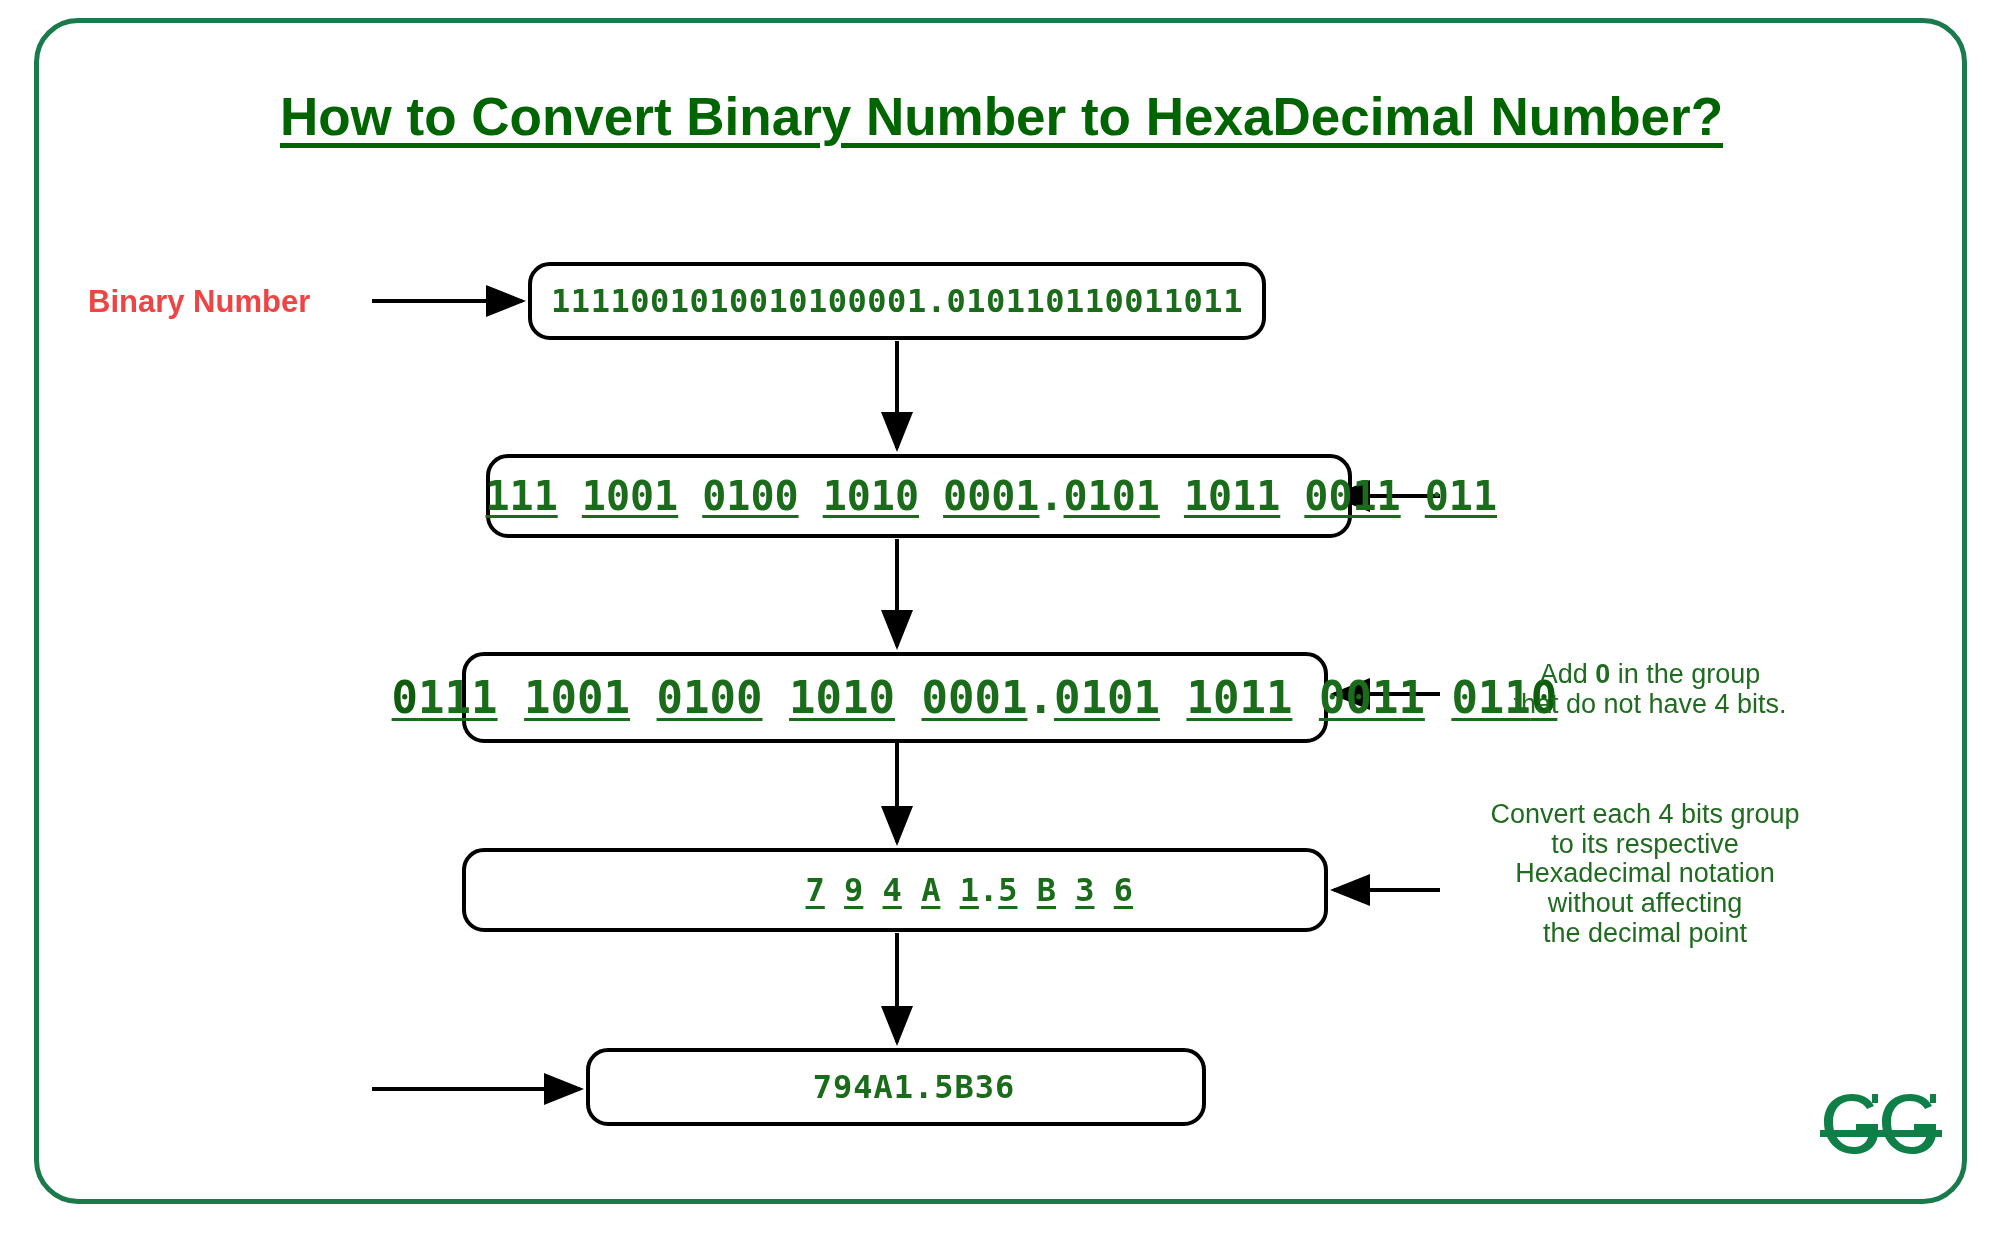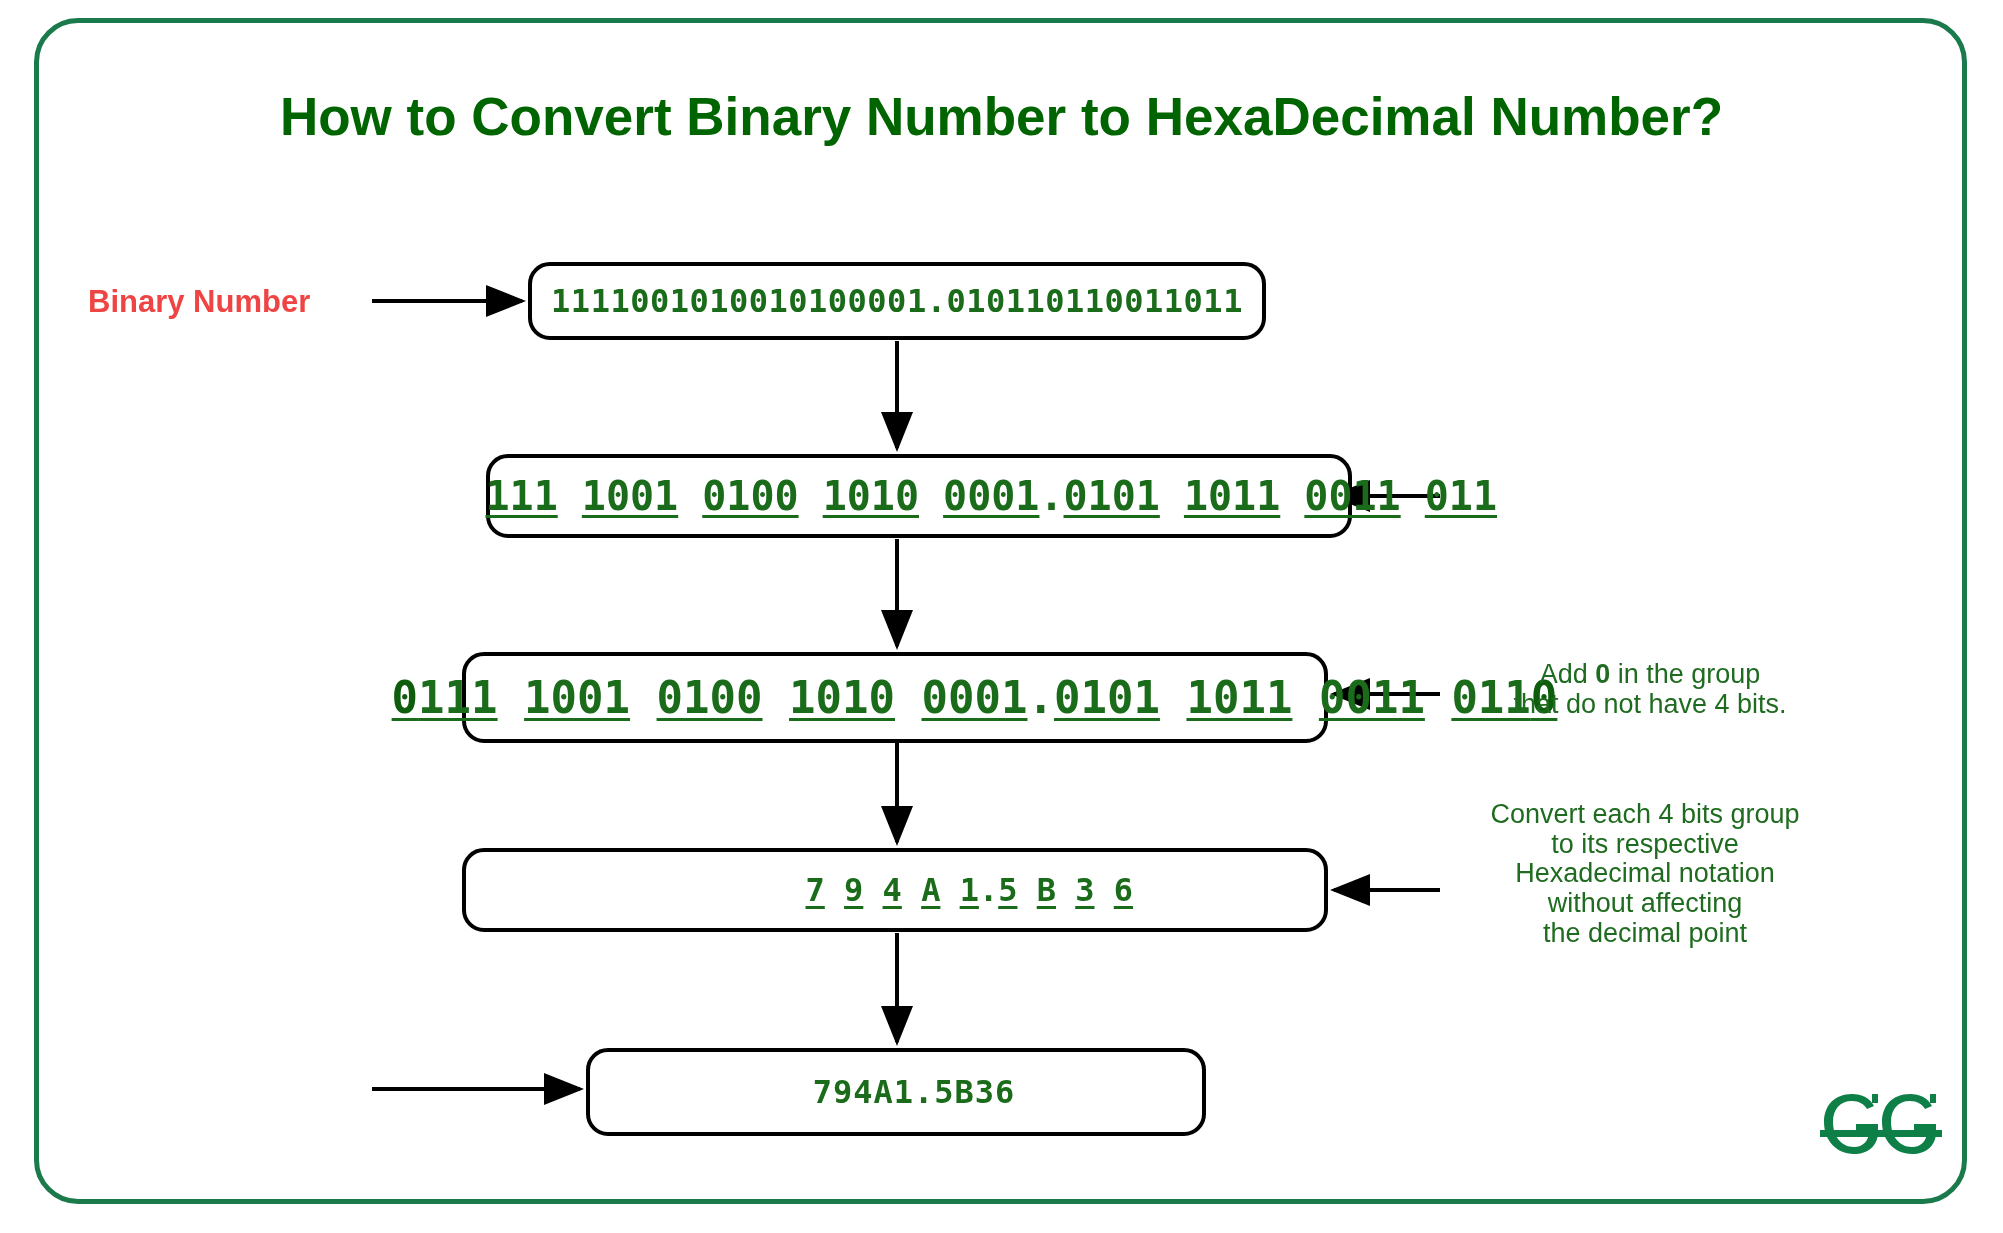--- a/index.html
+++ b/index.html
@@ -51,20 +51,21 @@
     top: 86px;
     width: 2003px;
     text-align: center;
     color: #006400;
     font-size: 53px;
     font-weight: bold;
     letter-spacing: 0px;
     white-space: nowrap;
   }
   .title .t-underline {
+    text-decoration: underline;
     text-decoration-thickness: 5px;
     text-underline-offset: 8px;
   }
 
   
   .box {
     position: absolute;
     box-sizing: border-box;
     background: #ffffff;
     border: 4px solid #000000;
@@ -91,21 +92,21 @@
   #box-padded {
     left: 462px; top: 652px; width: 866px; height: 91px;
     font-size: 44px;
   }
   #box-hexgroups {
     left: 462px; top: 848px; width: 866px; height: 84px;
     font-size: 32px;
     padding-left: 33px;
   }
   #box-hex {
-    left: 586px; top: 1048px; width: 620px; height: 88px;
+    left: 586px; top: 1048px; width: 620px; height: 78px;
     font-size: 32px;
     letter-spacing: 1px;
     padding-left: 36px;
   }
 
   .grp { text-decoration: underline; text-decoration-thickness: 3px; text-underline-offset: 5px; }
   .dot { text-decoration: none; }
   .sp  { text-decoration: none; }
   .added { font-weight: 900; color: #0d5d0d; }
 

